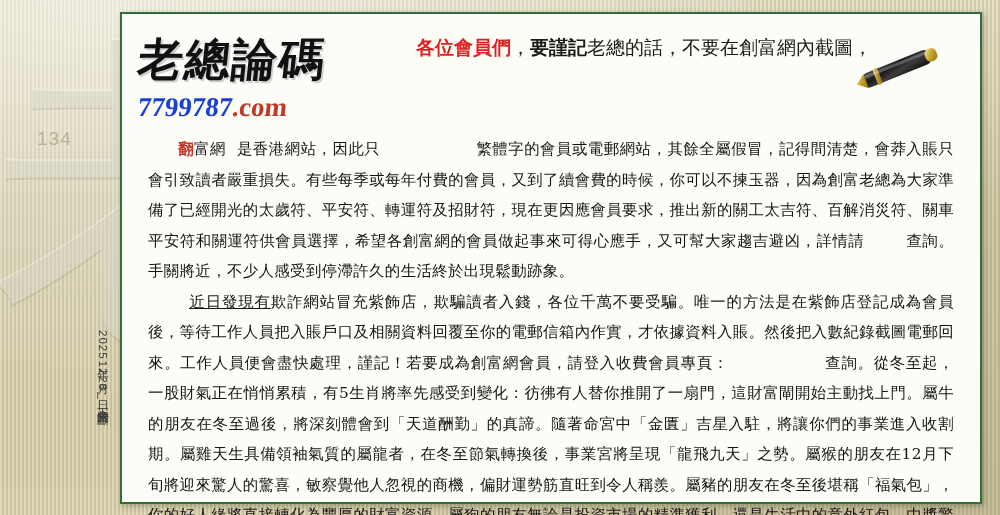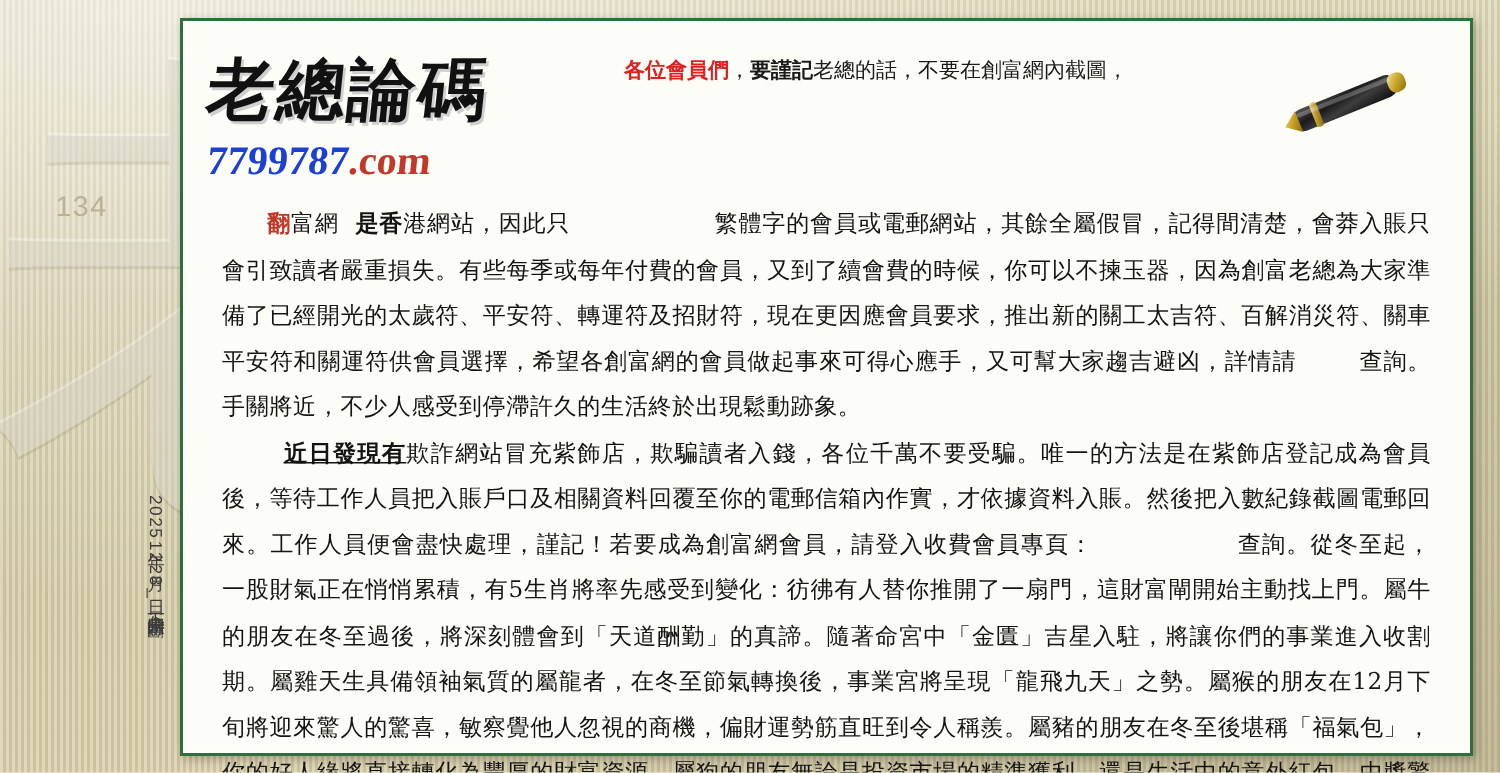--- a/index.html
+++ b/index.html
@@ -108,21 +108,21 @@
     letter-spacing: 0px;
     transform: skewX(-6deg);
   }
   .logo-url .dotcom { color: #c0392b; }
 
   .masthead-lines {
     position: absolute;
     left: 268px; top: 4px;
     width: 470px;
     font-family: "DejaVu Serif", serif;
-    font-size: 14px;
+    font-size: 19px;
     line-height: 30px;
     color: #1a1a1a;
     text-align: justify;
   }
   .hl-red { color: #d22; font-weight: bold; }
   .hl-bold { font-weight: bold; }
 
   
   .pen {
     position: absolute;
@@ -140,21 +140,21 @@
     text-align: justify;
     margin-top: 2px;
     letter-spacing: 0.4px;
   }
   .body-text p { margin: 0; }
   .indent { display: inline-block; width: 30px; }
   .u { text-decoration: underline; }
   .gap { display: inline-block; width: 96px; }
   .gap-s { display: inline-block; width: 42px; }
   .em-red { color: #c0392b; font-weight: bold; }
-  .em-b { font-weight: bold; padding-left: 11px; }
+  .em-b { font-weight: normal; padding-left: 11px; }
 </style>
 </head>
 <body>
 
 <div class="page">
 
   <div class="watermark">老</div>
 
   <div class="page-number">134</div>
 

